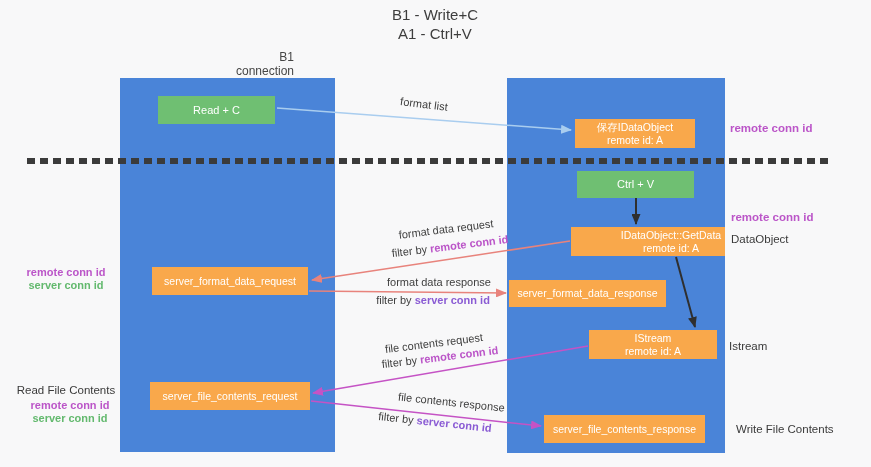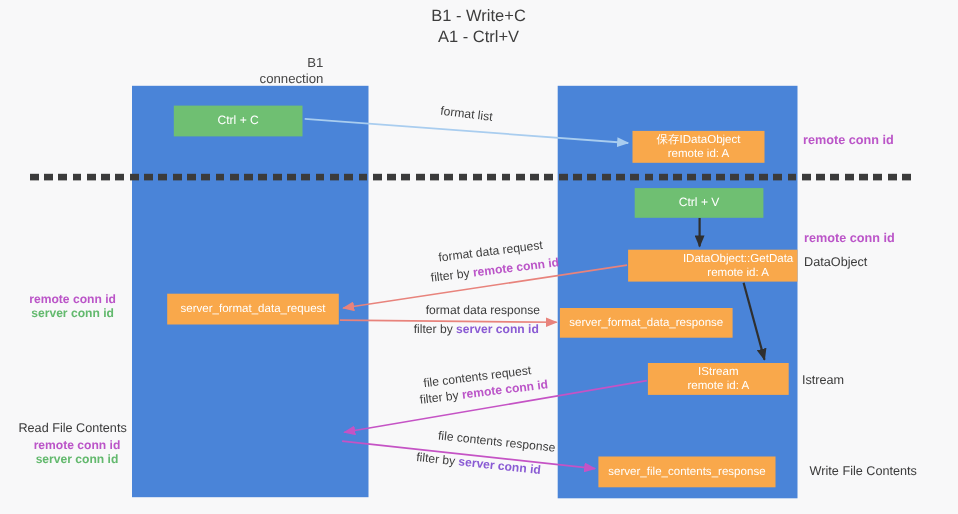--- a/index.html
+++ b/index.html
@@ -112,21 +112,21 @@
     <line x1="277" y1="108" x2="571" y2="130" stroke="#a9cdef" stroke-width="1.6" marker-end="url(#mBlue)"></line>
     <line x1="636" y1="198" x2="636" y2="224" stroke="#2f2f2f" stroke-width="2" marker-end="url(#mBlack)"></line>
     <line x1="570" y1="241" x2="312" y2="280" stroke="#e8837c" stroke-width="1.5" marker-end="url(#mSalmon)"></line>
     <line x1="309" y1="291" x2="506" y2="293" stroke="#e8837c" stroke-width="1.5" marker-end="url(#mSalmon)"></line>
     <line x1="676" y1="257" x2="695" y2="327" stroke="#2f2f2f" stroke-width="2" marker-end="url(#mBlack)"></line>
     <line x1="588" y1="346" x2="313" y2="393" stroke="#c553c5" stroke-width="1.5" marker-end="url(#mMagenta)"></line>
     <line x1="311" y1="401" x2="541" y2="426" stroke="#c553c5" stroke-width="1.5" marker-end="url(#mMagenta)"></line>
   </svg>
 
   <div id="box-ctrl-c" class="box green">
-    <div>Ctrl + C</div>
+    <div>Read + C</div>
   </div>
 
   <div id="box-save" class="box orange">
     <div>保存IDataObject</div>
     <div>remote id: A</div>
   </div>
 
   <div id="box-ctrl-v" class="box green">
     <div>Ctrl + V</div>
   </div>
@@ -142,20 +142,23 @@
 
   <div id="box-sfdresp" class="box orange">
     <div>server_format_data_response</div>
   </div>
 
   <div id="box-istream" class="box orange">
     <div>IStream</div>
     <div>remote id: A</div>
   </div>
 
+  <div id="box-sfcreq" class="box orange">
+    <div>server_file_contents_request</div>
+  </div>
 
   <div id="box-sfcresp" class="box orange">
     <div>server_file_contents_response</div>
   </div>
 
   <div id="lab-format-list" class="alabel rot-pos">format list</div>
 
   <div id="lab-fdreq" class="alabel rot-neg">format data request</div>
   <div id="lab-filter1" class="alabel rot-neg"><span>filter by </span><span class="magenta">remote conn id</span></div>
 

